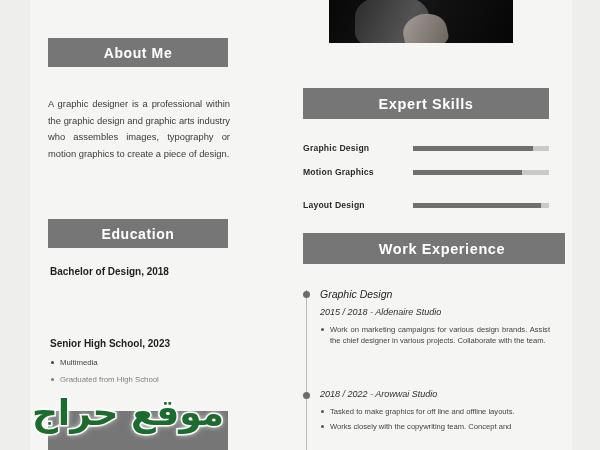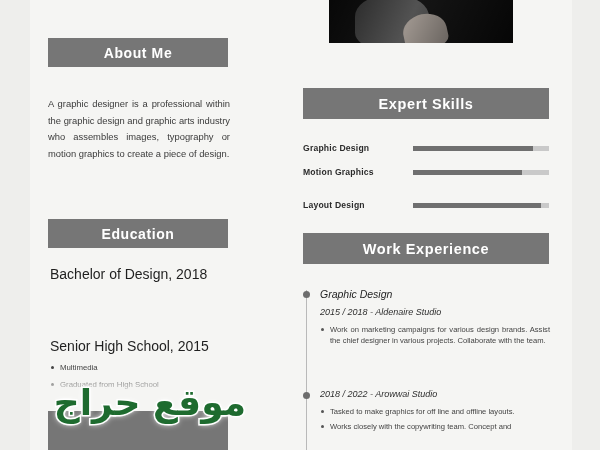--- a/index.html
+++ b/index.html
@@ -97,42 +97,42 @@
   
   .bar-about   { left: 48px;  top: 38px;  width: 180px; height: 29px; }
   .bar-about .bar-label   { font-size: 14px; }
   .bar-edu     { left: 48px;  top: 219px; width: 180px; height: 29px; }
   .bar-edu .bar-label     { font-size: 14px; }
   .bar-bottom  { left: 48px;  top: 411px; width: 180px; height: 39px; background:#767676; }
 
   
   .bar-skills  { left: 303px; top: 88px;  width: 246px; height: 31px; }
   .bar-skills .bar-label  { font-size: 14.5px; text-align: right; }
-  .bar-work    { left: 303px; top: 233px; width: 246px; height: 31px; }
+  .bar-work    { left: 303px; top: 233px; width: 246px; height: 31px; padding-left: 16px; }
   .bar-work .bar-label    { font-size: 14.5px; }
 
   
   .about-text {
     position: absolute;
     left: 48px;
     top: 96px;
     width: 182px;
     font-size: 9.4px;
     line-height: 16.5px;
     color: #3b3b3b;
     text-align: justify;
   }
 
   
   .edu-block { position: absolute; left: 50px; width: 190px; }
   .edu-1 { top: 266px; }
   .edu-2 { top: 338px; }
   .edu-title {
-    font-size: 14px;
-    font-weight: normal;
+    font-size: 10px;
+    font-weight: bold;
     color: #1f1f1f;
     margin-bottom: 8px;
   }
   .edu-list {
     margin: 0;
     padding: 0;
     list-style: none;
   }
   .edu-list li {
     position: relative;
@@ -241,26 +241,26 @@
     width: 3px;
     height: 3px;
     background: #555;
     border-radius: 50%;
   }
 
   
   .watermark {
     position: absolute;
     left: 10px;
-    top: 374px;
+    top: 384px;
     width: 236px;
     height: 56px;
     display: flex;
     align-items: center;
-    justify-content: flex-end;
+    justify-content: center;
     pointer-events: none;
   }
   .watermark-text {
     font-family: "DejaVu Sans", sans-serif;
     font-size: 36px;
     font-weight: bold;
     color: #1e6b2f;
     -webkit-text-stroke: 3px #ffffff;
     paint-order: stroke fill;
     direction: rtl;
@@ -290,21 +290,21 @@
 
   <div class="bar bar-edu">
     <span class="bar-label">Education</span>
   </div>
 
   <div class="edu-block edu-1">
     <div class="edu-title">Bachelor of Design, 2018</div>
   </div>
 
   <div class="edu-block edu-2">
-    <div class="edu-title">Senior High School, 2015</div>
+    <div class="edu-title">Senior High School, 2023</div>
     <ul class="edu-list">
       <li>Multimedia</li>
       <li>Graduated from High School</li>
     </ul>
   </div>
   <div class="edu-fade"></div>
 
   <div class="bar bar-bottom"></div>
 
   <div class="bar bar-skills">

